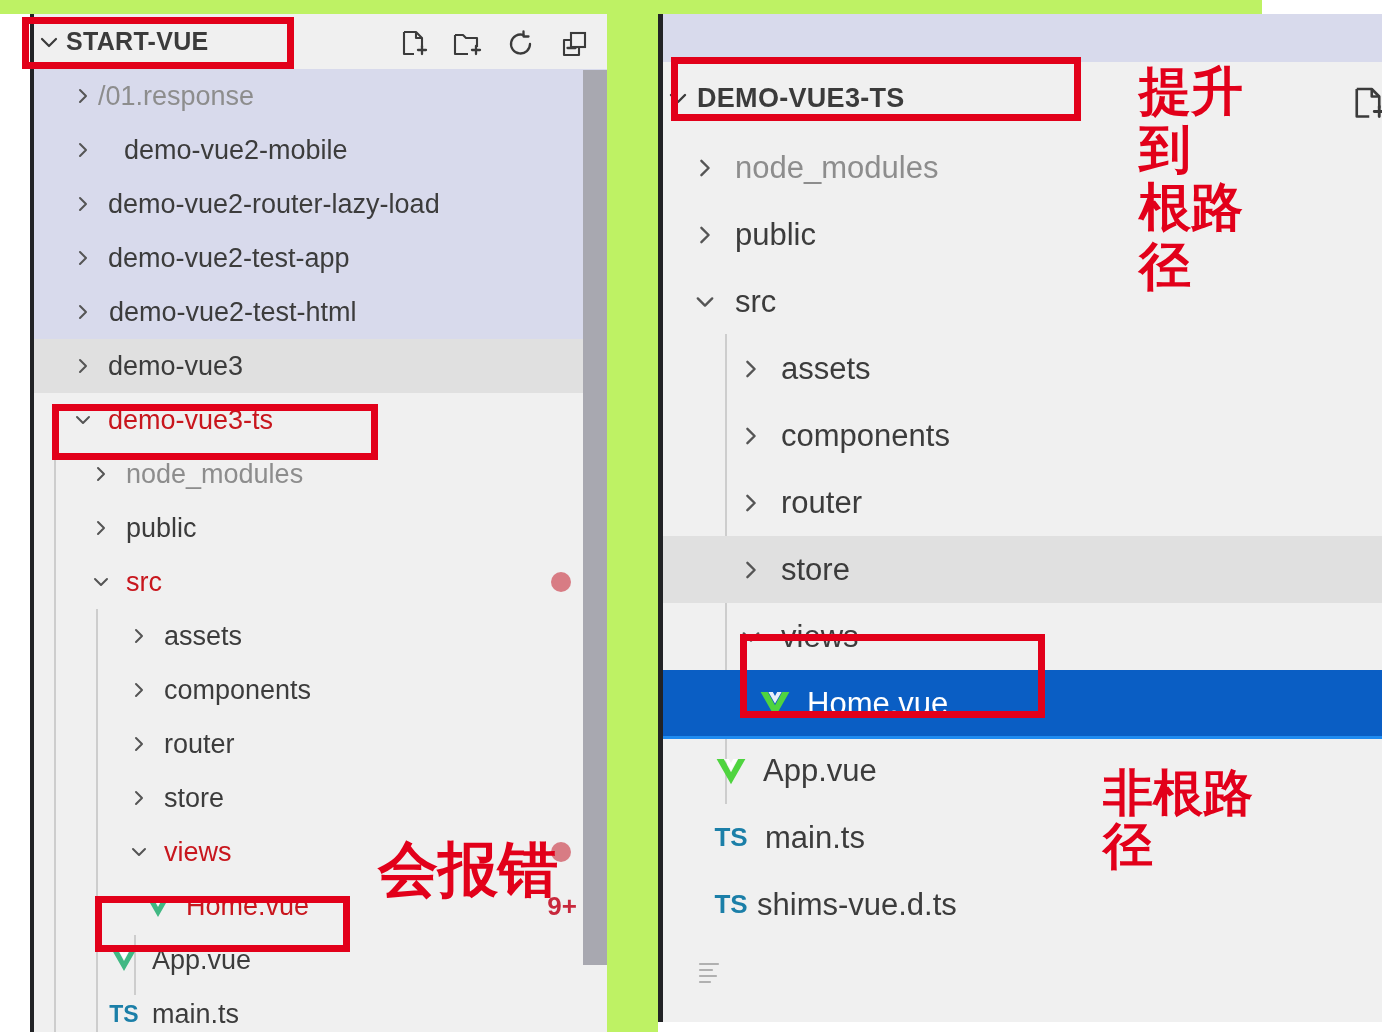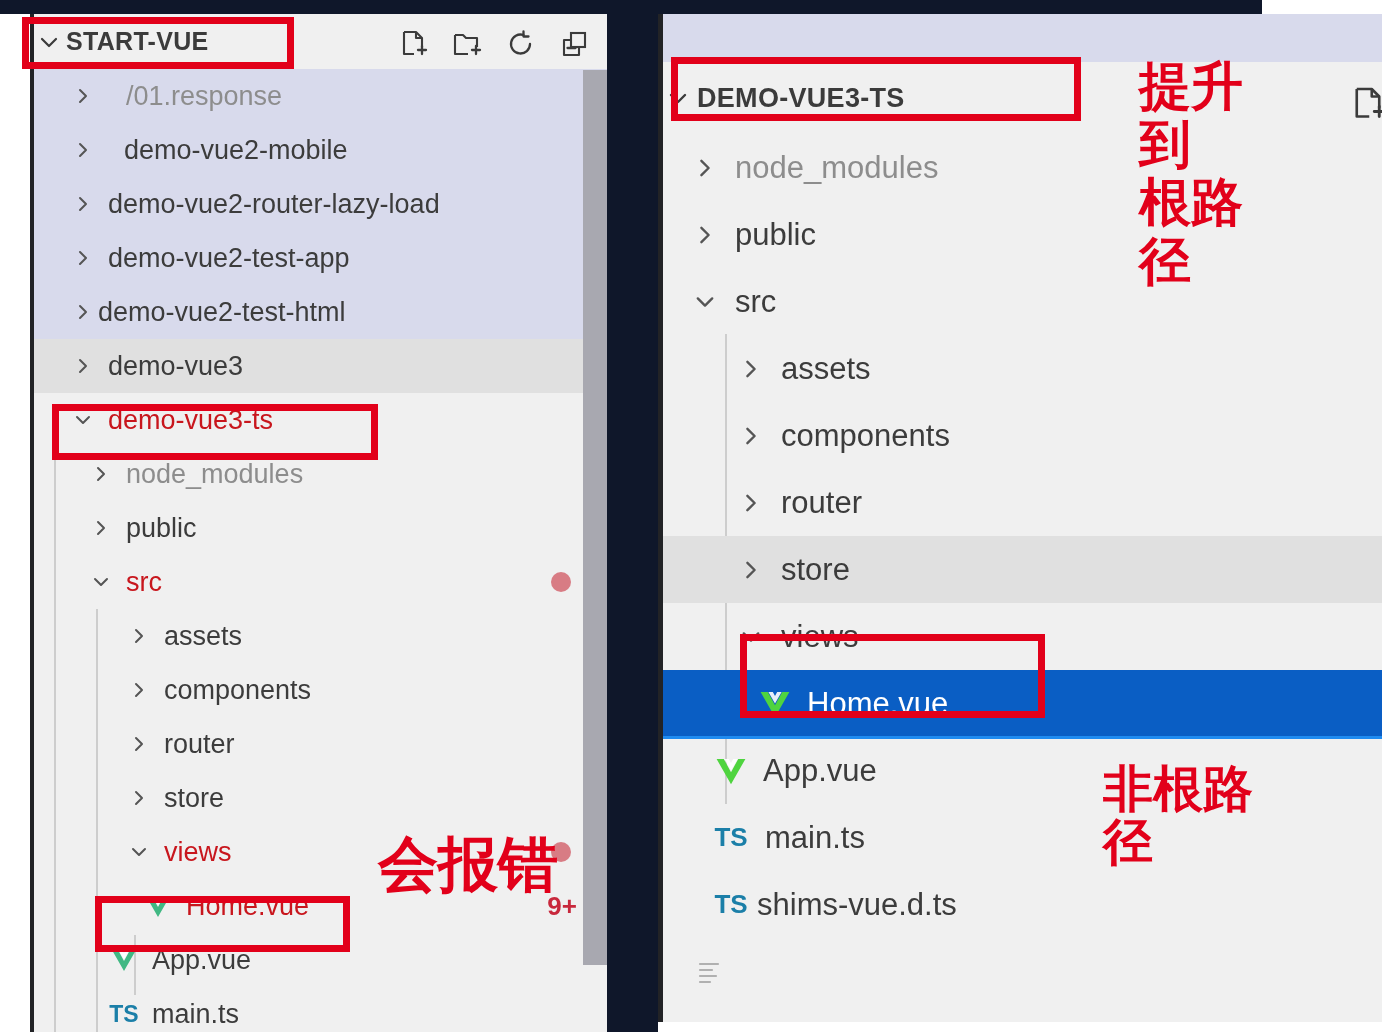--- a/index.html
+++ b/index.html
@@ -5,21 +5,21 @@
   html, body {
     margin: 0; padding: 0;
     width: 1382px; height: 1032px;
     background: #ffffff;
     overflow: hidden;
     font-family: "Liberation Sans", "DejaVu Sans", sans-serif;
   }
   #stage {
     position: relative;
     width: 1262px; height: 1032px;
-    background: #0f172a;
+    background: #bef264;
   }
 
   
   .panel {
     position: absolute;
     background: #f0f0f0;
     overflow: hidden;
   }
   .panel-left  { left: 0px;   top: 14px;  width: 607px; height: 1018px; }
   .panel-right { left: 658px; top: 62px;  width: 724px; height: 970px;  }
@@ -96,21 +96,21 @@
   .panel-left  .row { height: 54px; font-size: 27px; }
   .panel-right .row { height: 67px; font-size: 31px; }
 
   .row .twisty {
     flex: none;
     display: flex; align-items: center; justify-content: center;
   }
   .panel-left  .row .twisty { width: 30px; }
   .panel-right .row .twisty { width: 36px; }
 
-  .row .label { color: #3c3c3c; margin-left: 28px; }
+  .row .label { color: #3c3c3c; }
   .row .label.dim  { color: #8d8d8d; }
   .row .label.err  { color: #c8161d; }
   .row .label.sel  { color: #ffffff; }
   .row .label.sub  { color: #8d8d8d; }
 
   .fileicon {
     flex: none;
     display: flex; align-items: center; justify-content: center;
   }
   .panel-left  .fileicon { width: 36px; margin-right: 4px; }
@@ -159,21 +159,21 @@
     box-sizing: border-box;
     background: transparent;
     pointer-events: none;
   }
 
   
   .cjk {
     position: absolute;
     color: #e2001a;
     font-weight: bold;
-    font-family: Liberation Mono, monospace;
+    font-family: Liberation Sans, sans-serif;
     line-height: 1.05;
     white-space: pre-line;
   }
 
   
   .top-frag {
     position: absolute;
     background: #d8daec;
   }
   .bottom-white {
@@ -275,21 +275,21 @@
         <span class="label" style="margin-left:10px">demo-vue2-test-app</span>
       </div>
 
       <div class="row bg-lav">
         <span style="width:34px"></span>
         <span class="twisty">
           <svg width="20" height="20" viewBox="0 0 20 20">
               <path d="M7 4 L13 10 L7 16" fill="none" stroke="#555" stroke-width="2" stroke-linecap="round" stroke-linejoin="round"></path>
             </svg>
         </span>
-        <span class="label" style="margin-left:0">demo-vue2-test-html</span>
+        <span class="label" style="margin-left:11px">demo-vue2-test-html</span>
       </div>
 
       <div class="row bg-hover">
         <span style="width:34px"></span>
         <span class="twisty">
           <svg width="20" height="20" viewBox="0 0 20 20">
               <path d="M7 4 L13 10 L7 16" fill="none" stroke="#555" stroke-width="2" stroke-linecap="round" stroke-linejoin="round"></path>
             </svg>
         </span>
         <span class="label" style="margin-left:10px">demo-vue3</span>

